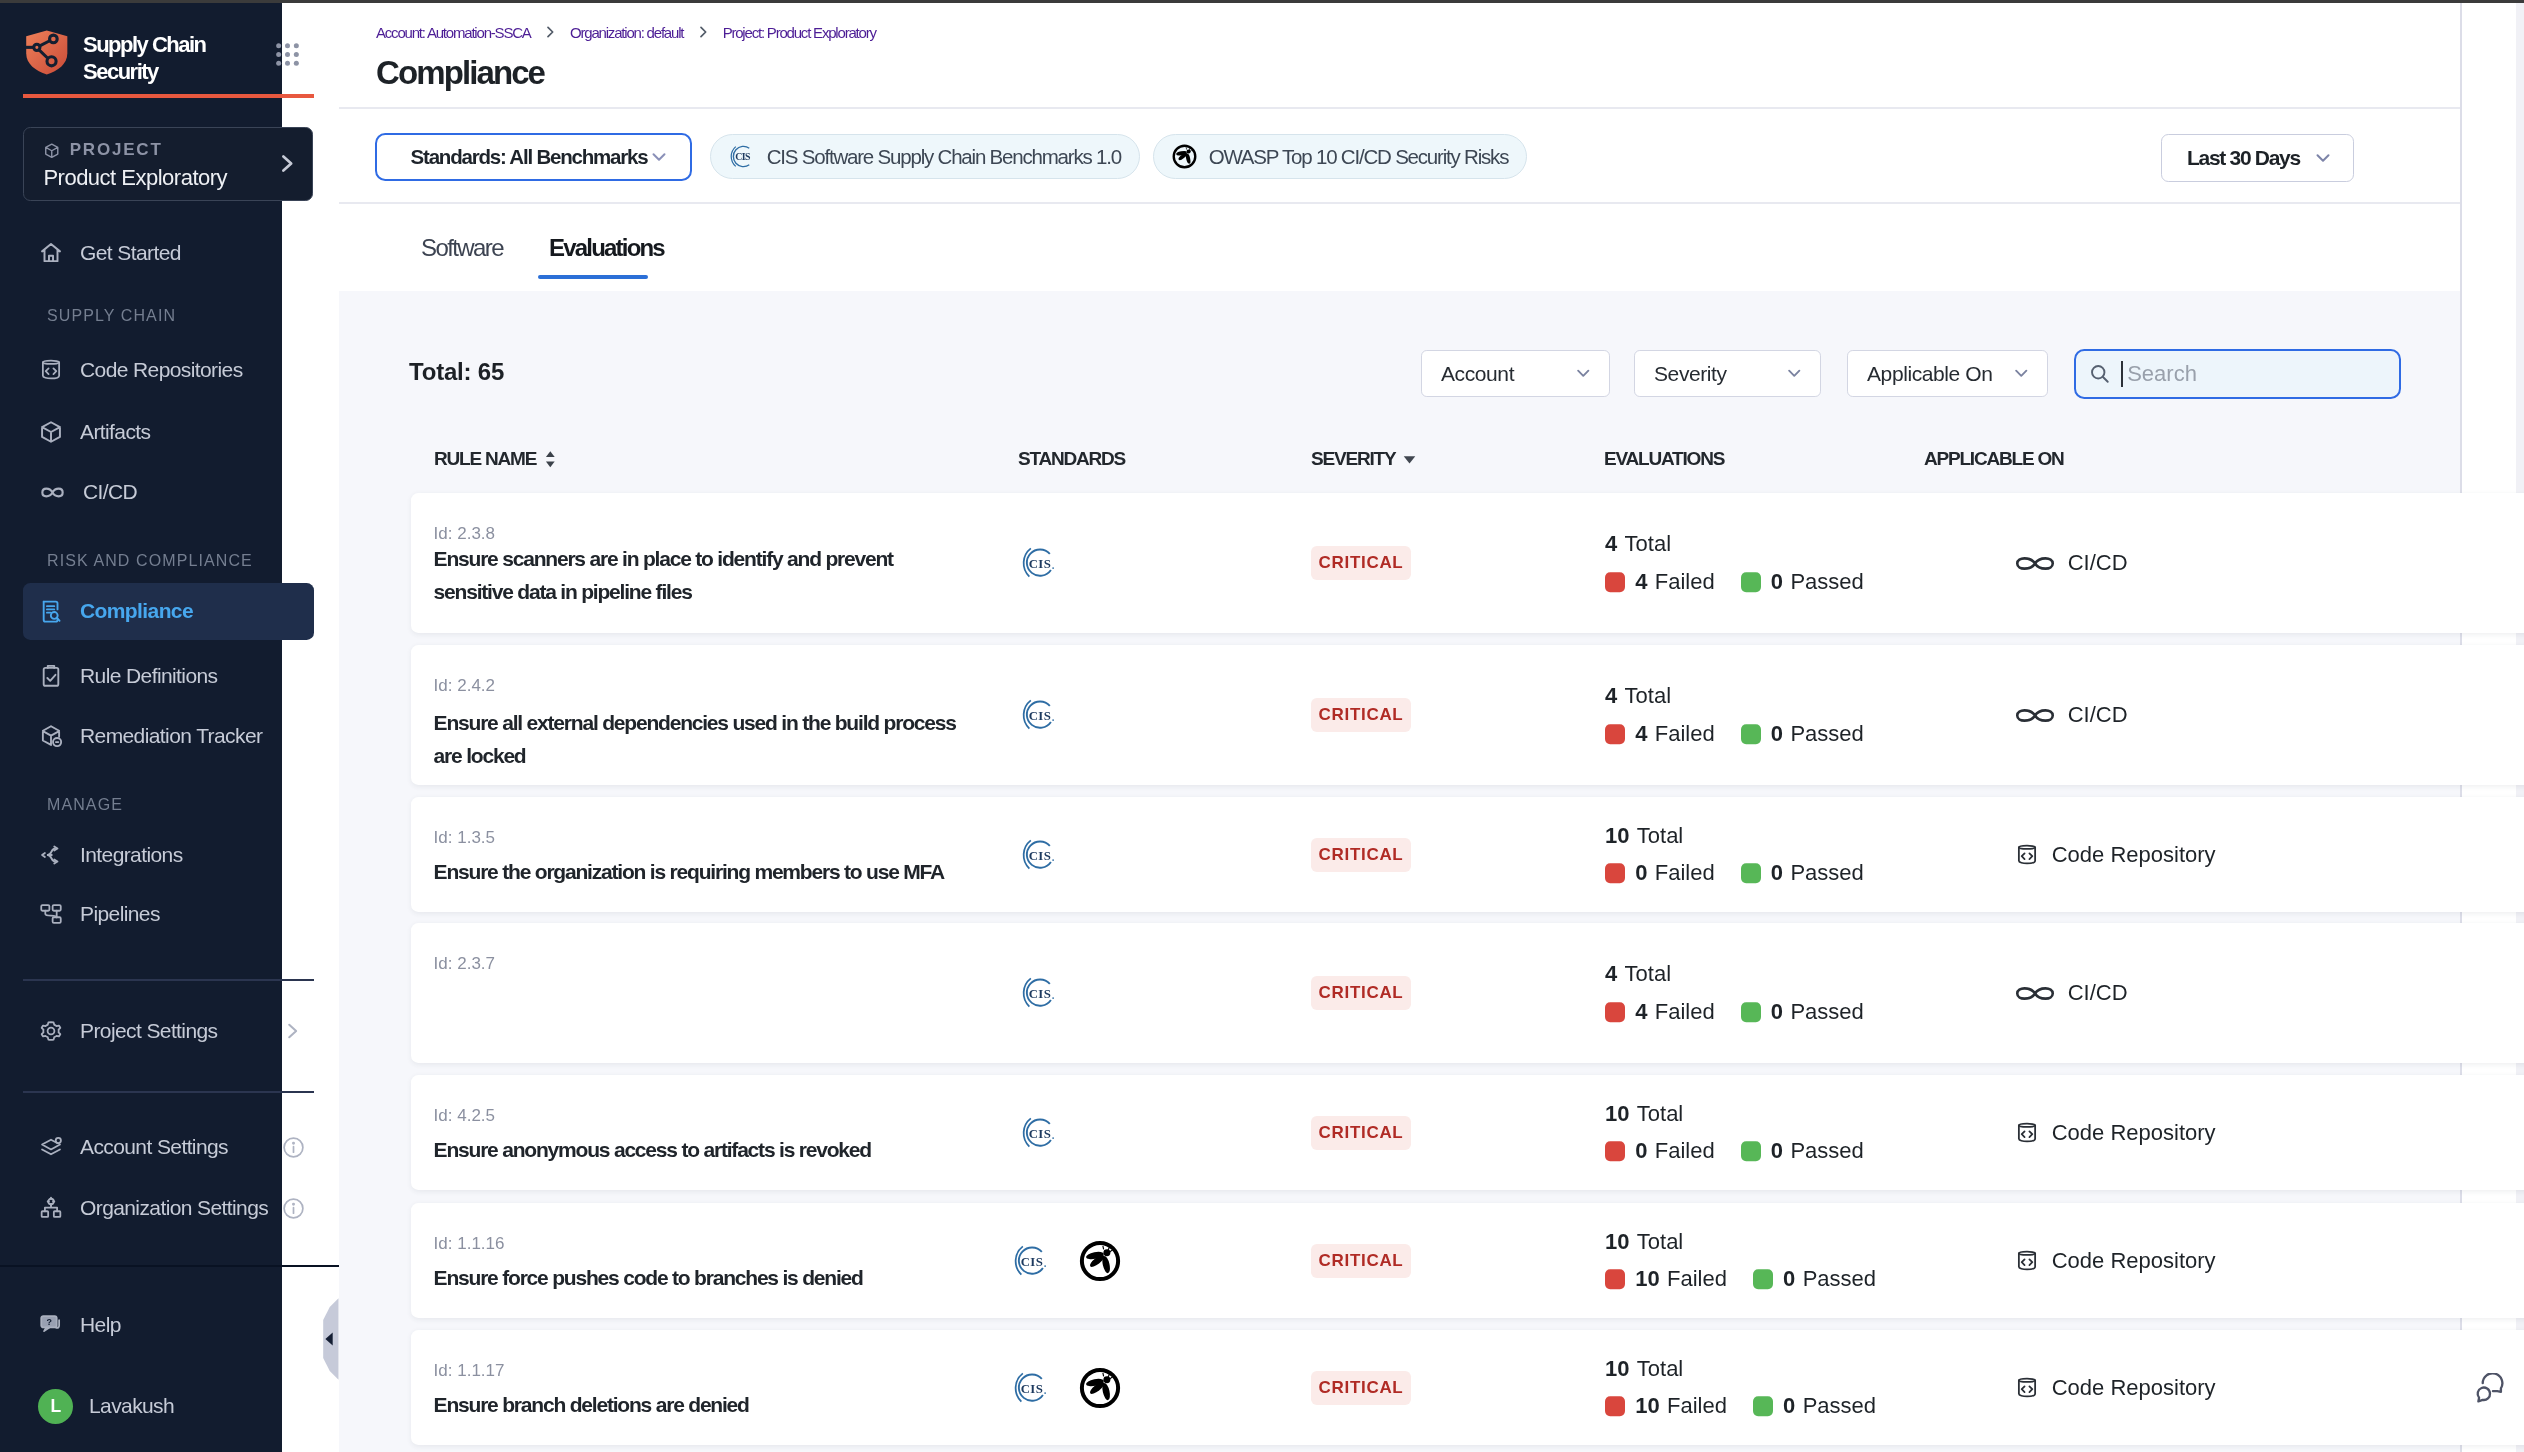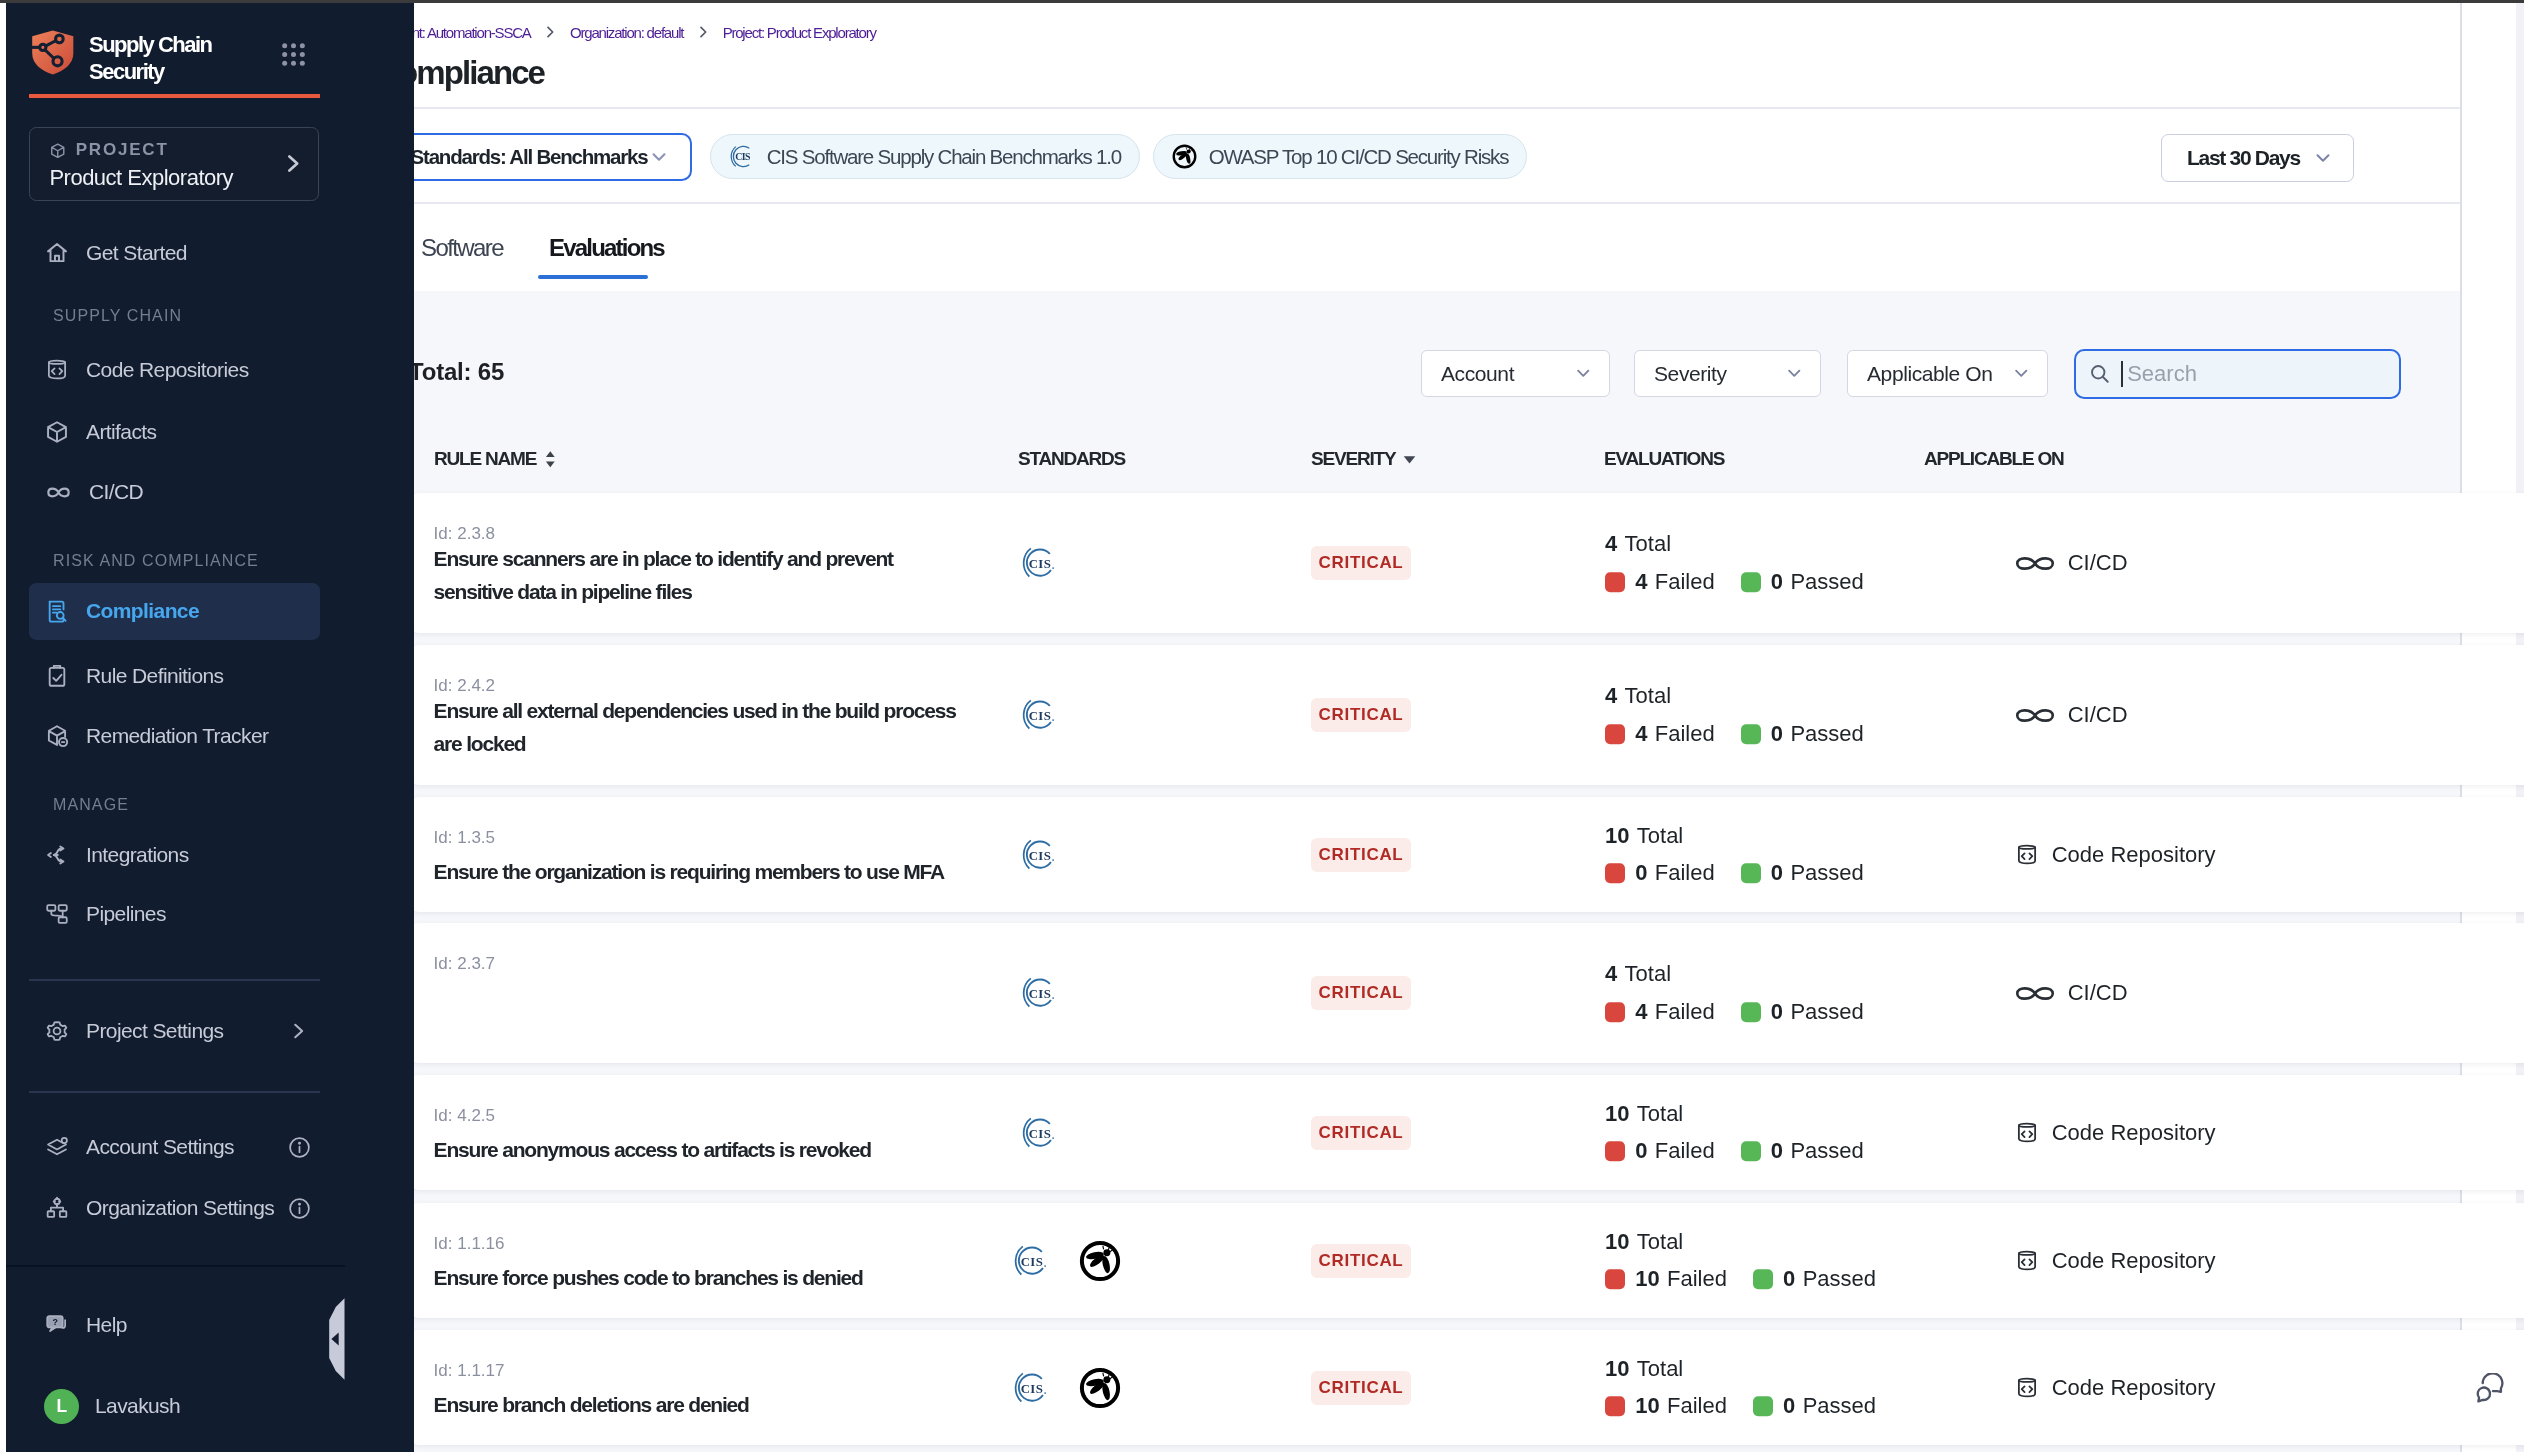--- a/index.html
+++ b/index.html
@@ -1,19 +1,19 @@
 <!DOCTYPE html>
 <html style="font-size:11.7px"><head>
 <meta charset="utf-8">
 <style>
 *{margin:0;padding:0;box-sizing:border-box}
 html,body{width:2525px;height:1452px;overflow:hidden;font-family:"Liberation Sans",sans-serif;background:#fff;position:relative}
 .topbar{position:absolute;left:0;top:0;width:2525px;height:2.9px;background:#3b3b3b;z-index:30}
 
-.sidebar{position:absolute;left:6px;top:0;width:408px;height:1452px;background:#121c2f;z-index:5}
+.sidebar{position:absolute;left:0;top:0;width:282px;height:1452px;background:#121c2f;z-index:5}
 .logo-shield{position:absolute;left:24px;top:29px}
 .logo-title{position:absolute;left:83px;top:31px;font-size:22px;font-weight:700;color:#fff;line-height:27px;letter-spacing:-1.5px}
 .grid-ico{position:absolute;left:275px;top:42px}
 .orange-line{position:absolute;left:23.4px;top:94px;width:291px;height:3.7px;background:#e8583f}
 .projbox{position:absolute;left:23.4px;top:127px;width:290px;height:74px;background:#141d2e;border:1.5px solid #3a4457;border-radius:7.3px}
 .projlabel{position:absolute;left:19px;top:12.4px;display:flex;align-items:center;gap:8.8px;font-size:17px;font-weight:700;color:#8d93a6;letter-spacing:1.8px}
 .projname{position:absolute;left:19px;top:37px;font-size:22px;color:#eef0f4;letter-spacing:-0.5px}
 .projchev{position:absolute;right:13px;top:23.4px}
 .sit{position:absolute;left:38px;height:32px;display:flex;align-items:center;gap:16px;font-size:21px;letter-spacing:-0.6px;color:#c6cbd7;white-space:nowrap}
 .sit svg{flex:0 0 auto}
@@ -382,21 +382,21 @@
     <div class="capp vc">
         <svg width="42" height="25" viewBox="0 0 58 34" stroke="#2a2f36" stroke-width="3.6" fill="none">
           <path d="M29 17 C23 7.5 4.5 7.5 4.5 17 C4.5 26.5 23 26.5 29 17 C35 7.5 53.5 7.5 53.5 17 C53.5 26.5 35 26.5 29 17 Z"></path>
         </svg>
         <span>CI/CD</span>
       </div>
   </div>
 
   <div class="card" style="top:645px;height:140px">
     <div class="cid" style="top:31px">Id: 2.4.2</div>
-    <div class="ctitle" style="top:49px">Ensure all external dependencies used in the build process<br>are locked</div>
+    <div class="ctitle" style="top:61px">Ensure all external dependencies used in the build process<br>are locked</div>
     <svg class="cis vc" width="37" height="38" viewBox="0 0 50 52">
         <path d="M40.5 13.5 A 18 18 0 1 0 42 35.5" stroke="#2e6da4" fill="none" stroke-width="2.6"></path>
         <path d="M14.5 6 A 25.5 25.5 0 0 0 12.5 44.5" stroke="#2e6da4" fill="none" stroke-width="2.4"></path>
         <text x="27" y="32.5" text-anchor="middle" font-family="Liberation Serif" font-size="17.5" font-weight="bold" fill="#1d3a5f" letter-spacing="0.5">CIS</text>
         <circle cx="45" cy="33" r="1.2" fill="#2e6da4"></circle>
       </svg>
     <div class="badge vc">CRITICAL</div>
     <div class="ceval vc">
       <div class="eline1">
           <b>4</b>

